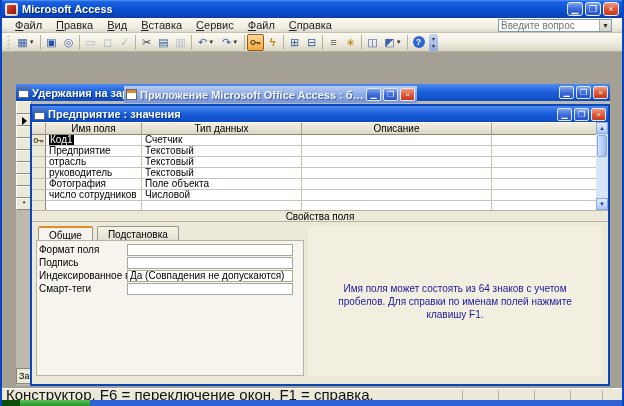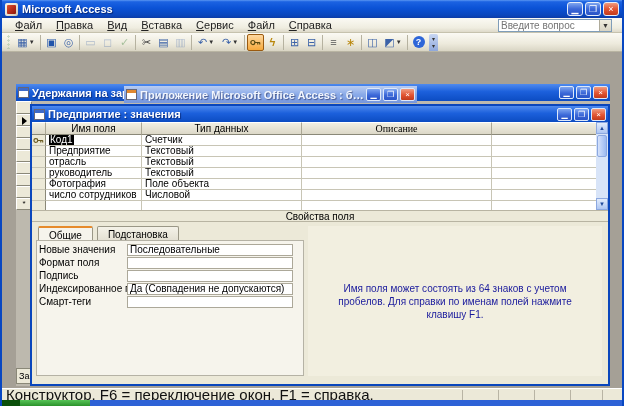--- a/index.html
+++ b/index.html
@@ -98,21 +98,21 @@
   .ghead { display:flex; height:13px; }
   .ghcell { background:linear-gradient(180deg,#F2EFE2,#DCD8C8); border-right:1px solid #AAA694;
     border-bottom:1px solid #8A8878; border-top:1px solid #fff; text-align:center; font-size:10px;
     line-height:12px; overflow:hidden; }
   .grow { display:flex; height:11px; }
   .gsel { width:14px; flex:none; background:#ECE9D8; border-right:1px solid #8A8878;
     border-bottom:1px solid #C8C5B5; display:flex; align-items:center; justify-content:center; }
   .gc { border-right:1px solid #C8C5B5; border-bottom:1px solid #C8C5B5; font-size:10px;
     line-height:10px; padding-left:3px; white-space:nowrap; overflow:hidden; }
   .w1 { width:96px; flex:none; } .w2 { width:160px; flex:none; }
-  .w3 { width:190px; flex:none;font-family:Liberation Serif, serif; } .w4 { flex:1; border-right:0; }
+  .w3 { width:190px; flex:none; } .w4 { flex:1; border-right:0; }
   .sel-text { background:#000; color:#fff; padding:0 1px; }
   .keysvg { width:11px; height:7px; }
   
   .vscroll { position:absolute; right:0; top:0; width:12px; height:88px; background:#D8E4F8; }
   .sarrow { height:12px; background:linear-gradient(180deg,#E2ECFC,#AEC6F2); border:1px solid #8CA8E0;
     color:#204A9C; font-size:6px; line-height:10px; text-align:center; }
   .sthumb { height:22px; margin:1px; background:linear-gradient(90deg,#D6E2FA,#9CBAF2); border:1px solid #8CA8E0;
     border-radius:2px; }
   .strack { height:40px; }
   
@@ -338,24 +338,20 @@
       <div class="props-strip">Свойства поля</div>
 
       <div class="props">
         <div class="tabs">
           <div class="tab active">Общие</div>
           <div class="tab">Подстановка</div>
         </div>
 
         <div class="proppane">
           <div class="prow">
-            <div class="plabel">Новые значения</div>
-            <div class="pval">Последовательные</div>
-          </div>
-          <div class="prow">
             <div class="plabel">Формат поля</div>
             <div class="pval"></div>
           </div>
           <div class="prow">
             <div class="plabel">Подпись</div>
             <div class="pval"></div>
           </div>
           <div class="prow">
             <div class="plabel">Индексированное поле</div>
             <div class="pval">Да (Совпадения не допускаются)</div>

